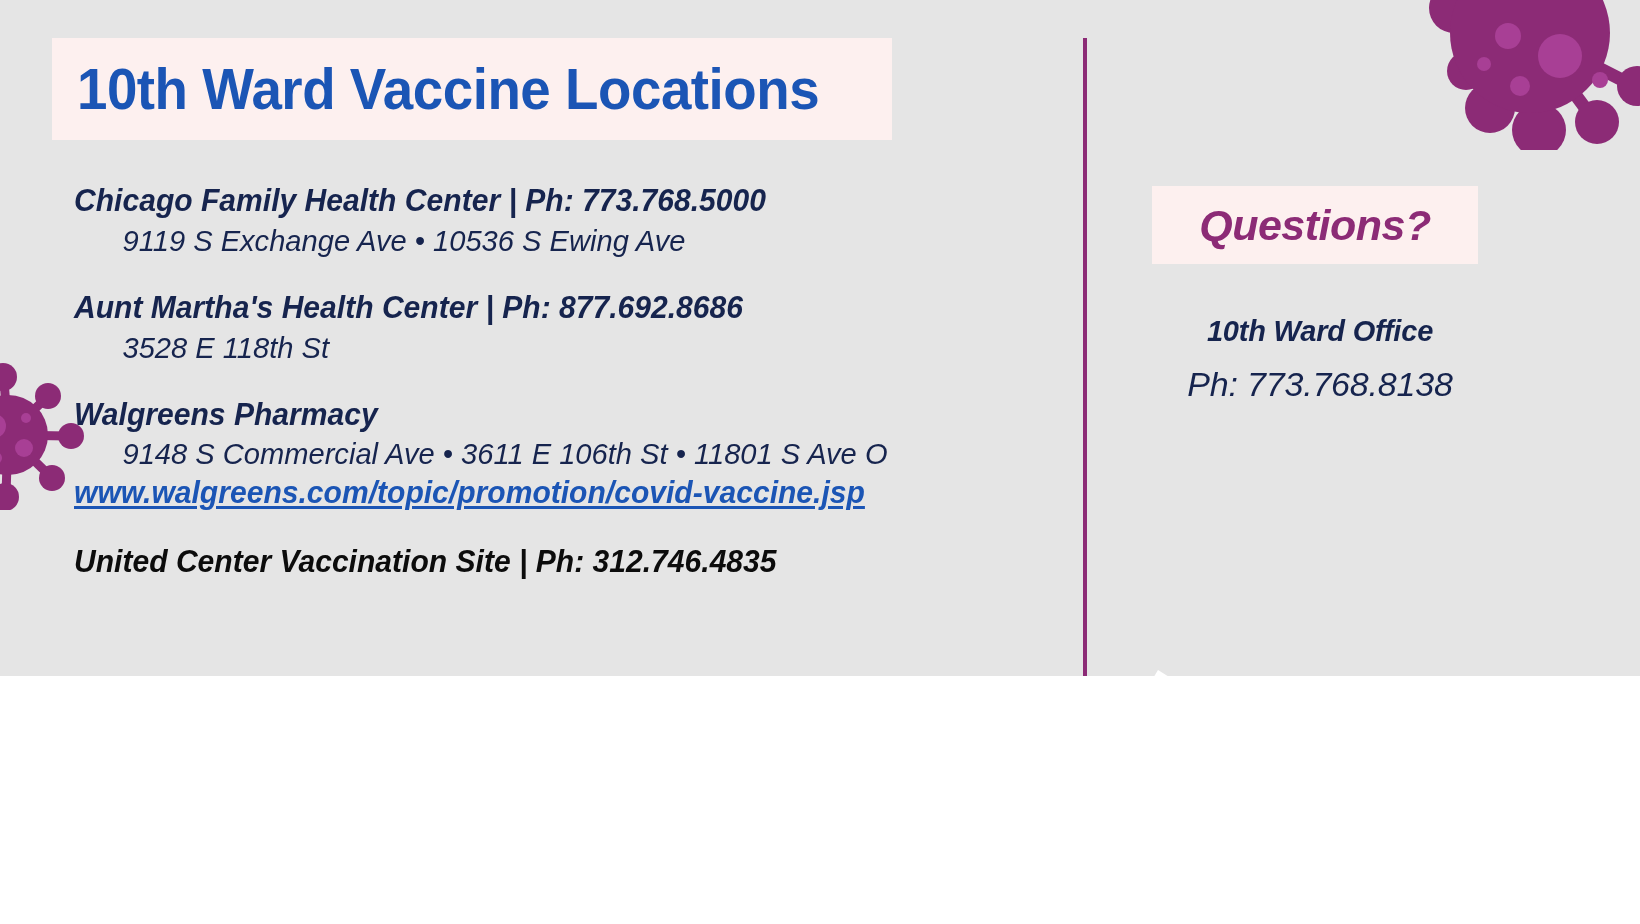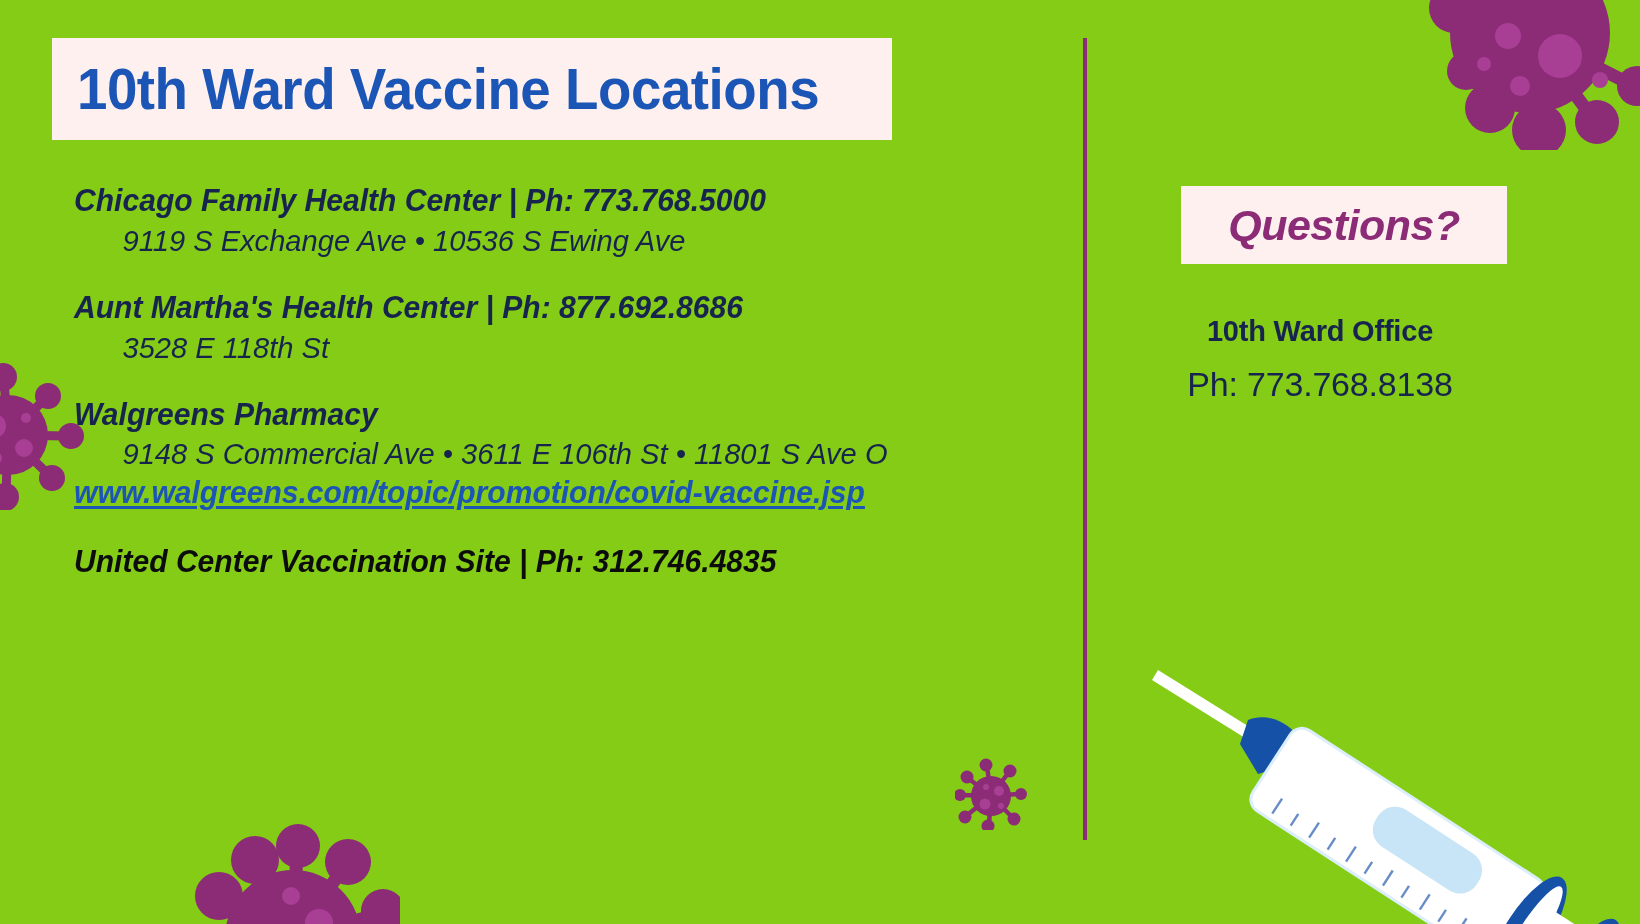--- a/index.html
+++ b/index.html
@@ -3,22 +3,22 @@
 <meta charset="utf-8">
 <style>
   html, body {
     margin: 0;
     padding: 0;
     background: #ffffff;
   }
   #flyer {
     position: relative;
     width: 1640px;
-    height: 924px;
-    background: #84cc16;
+    height: 676px;
+    background: #e5e5e5;
     overflow: hidden;
     font-family: "Liberation Sans", sans-serif;
   }
 
   
   .deco {
     position: absolute;
     pointer-events: none;
   }
 
@@ -111,36 +111,36 @@
   .questions-box {
     position: absolute;
     left: 1152px;
     top: 186px;
     width: 326px;
     height: 78px;
     background: #fdf0ef;
     display: flex;
     align-items: center;
     justify-content: center;
-    margin-left: 29px;
   }
   .questions-text {
     font-size: 43px;
     font-weight: bold;
     font-style: italic;
     color: #8c2b76;
     letter-spacing: -0.5px;
   }
 
   .contact {
     position: absolute;
     left: 1090px;
     top: 308px;
     width: 460px;
     text-align: center;
+    font-style: italic;
   }
   .contact-title {
     font-size: 29px;
     font-weight: bold;
     color: #16244e;
     line-height: 1.65;
     letter-spacing: -0.2px;
   }
   .contact-line {
     font-size: 34px;

